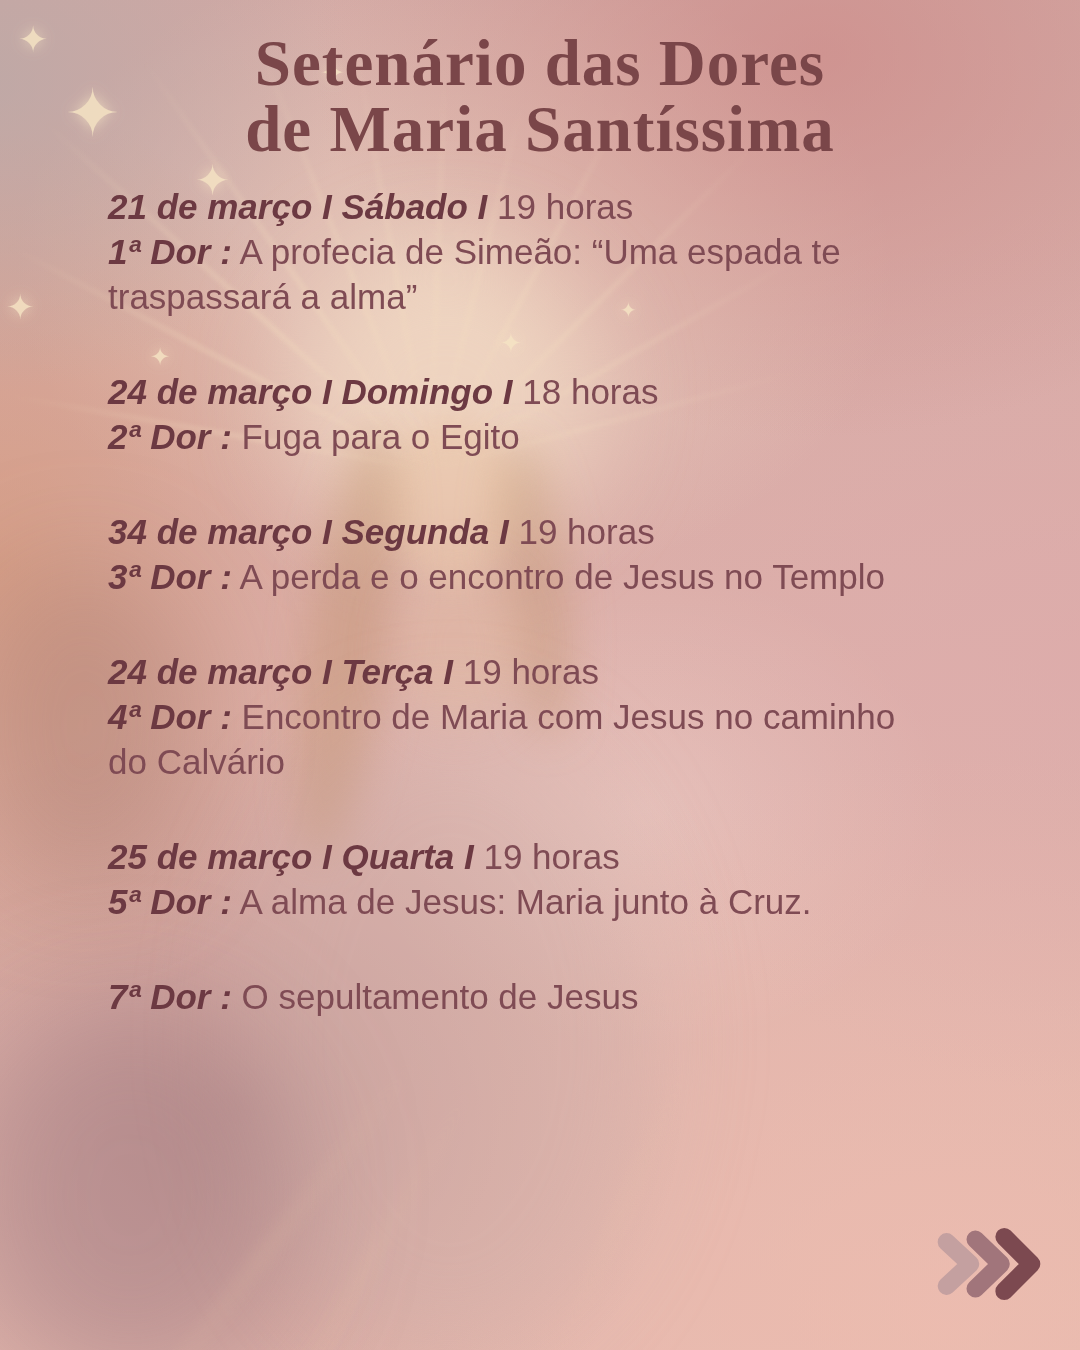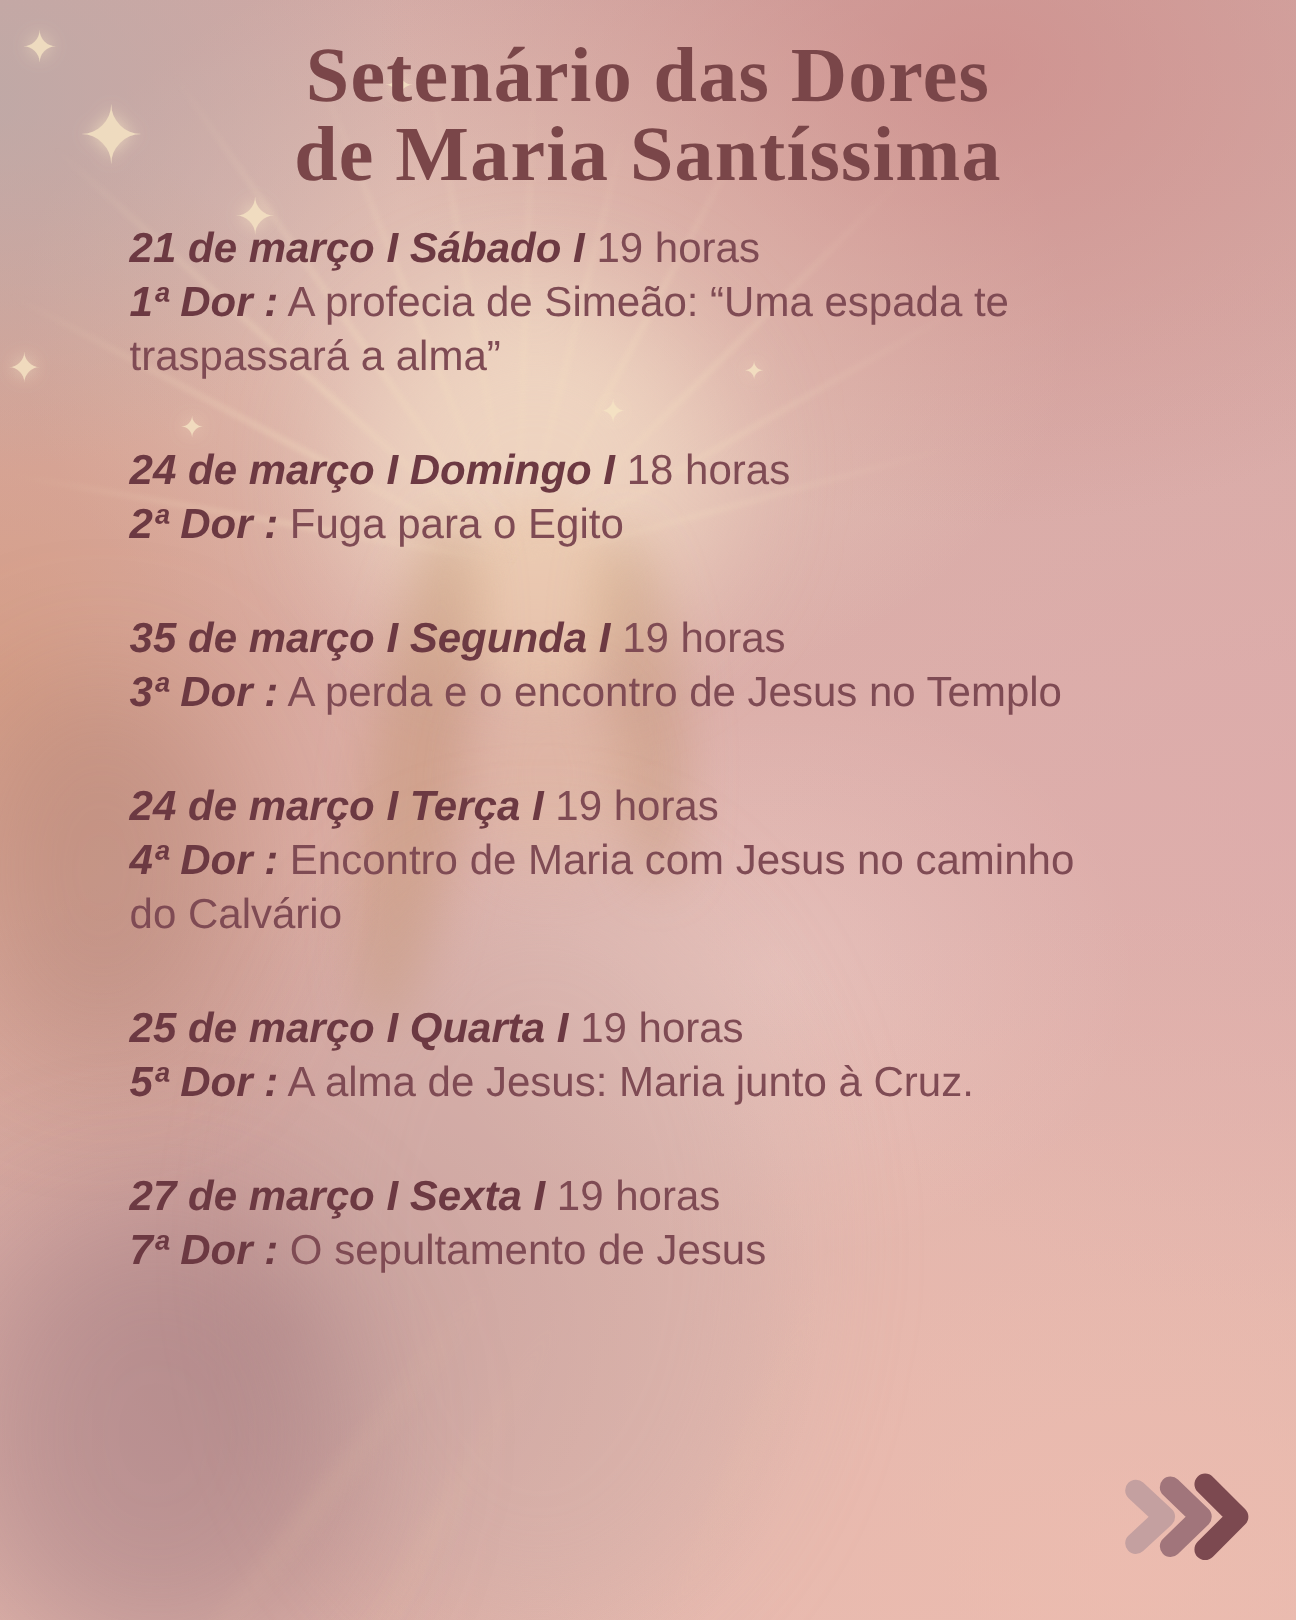--- a/index.html
+++ b/index.html
@@ -114,38 +114,37 @@
       <p><span class="b">1ª Dor :</span> <span class="desc">A profecia de Simeão: “Uma espada te
 traspassará a alma”</span></p>
     </div>
 
     <div class="block">
       <p><span class="b">24 de março I Domingo I</span> <span>18 horas</span></p>
       <p><span class="b">2ª Dor :</span> <span class="desc">Fuga para o Egito</span></p>
     </div>
 
     <div class="block">
-      <p><span class="b">35 de março I Segunda I</span> <span>19 horas</span></p>
+      <p><span class="b">34 de março I Segunda I</span> <span>19 horas</span></p>
       <p><span class="b">3ª Dor :</span> <span class="desc">A perda e o encontro de Jesus no Templo</span></p>
     </div>
 
     <div class="block">
       <p><span class="b">24 de março I Terça I</span> <span>19 horas</span></p>
       <p><span class="b">4ª Dor :</span> <span class="desc">Encontro de Maria com Jesus no caminho
 do Calvário</span></p>
     </div>
 
     <div class="block">
       <p><span class="b">25 de março I Quarta I</span> <span>19 horas</span></p>
       <p><span class="b">5ª Dor :</span> <span class="desc">A alma de Jesus: Maria junto à Cruz.</span></p>
     </div>
 
 
     <div class="block">
-      <p><span class="b">27 de março I Sexta I</span> <span>19 horas</span></p>
       <p><span class="b">7ª Dor :</span> <span class="desc">O sepultamento de Jesus</span></p>
     </div>
 
   </div>
 
   <svg class="next-arrow" viewBox="0 0 132 84" xmlns="http://www.w3.org/2000/svg">
     <polyline points="16,16 44,42 16,68" fill="none" stroke-width="21" stroke-linecap="round" stroke-linejoin="round" stroke="#c4a0a0"></polyline>
     <polyline points="50,13 80,42 50,71" fill="none" stroke-width="21" stroke-linecap="round" stroke-linejoin="round" stroke="#a1757b"></polyline>
     <polyline points="84,10 116,42 84,74" fill="none" stroke-width="21" stroke-linecap="round" stroke-linejoin="round" stroke="#7c4950"></polyline>
   </svg>

